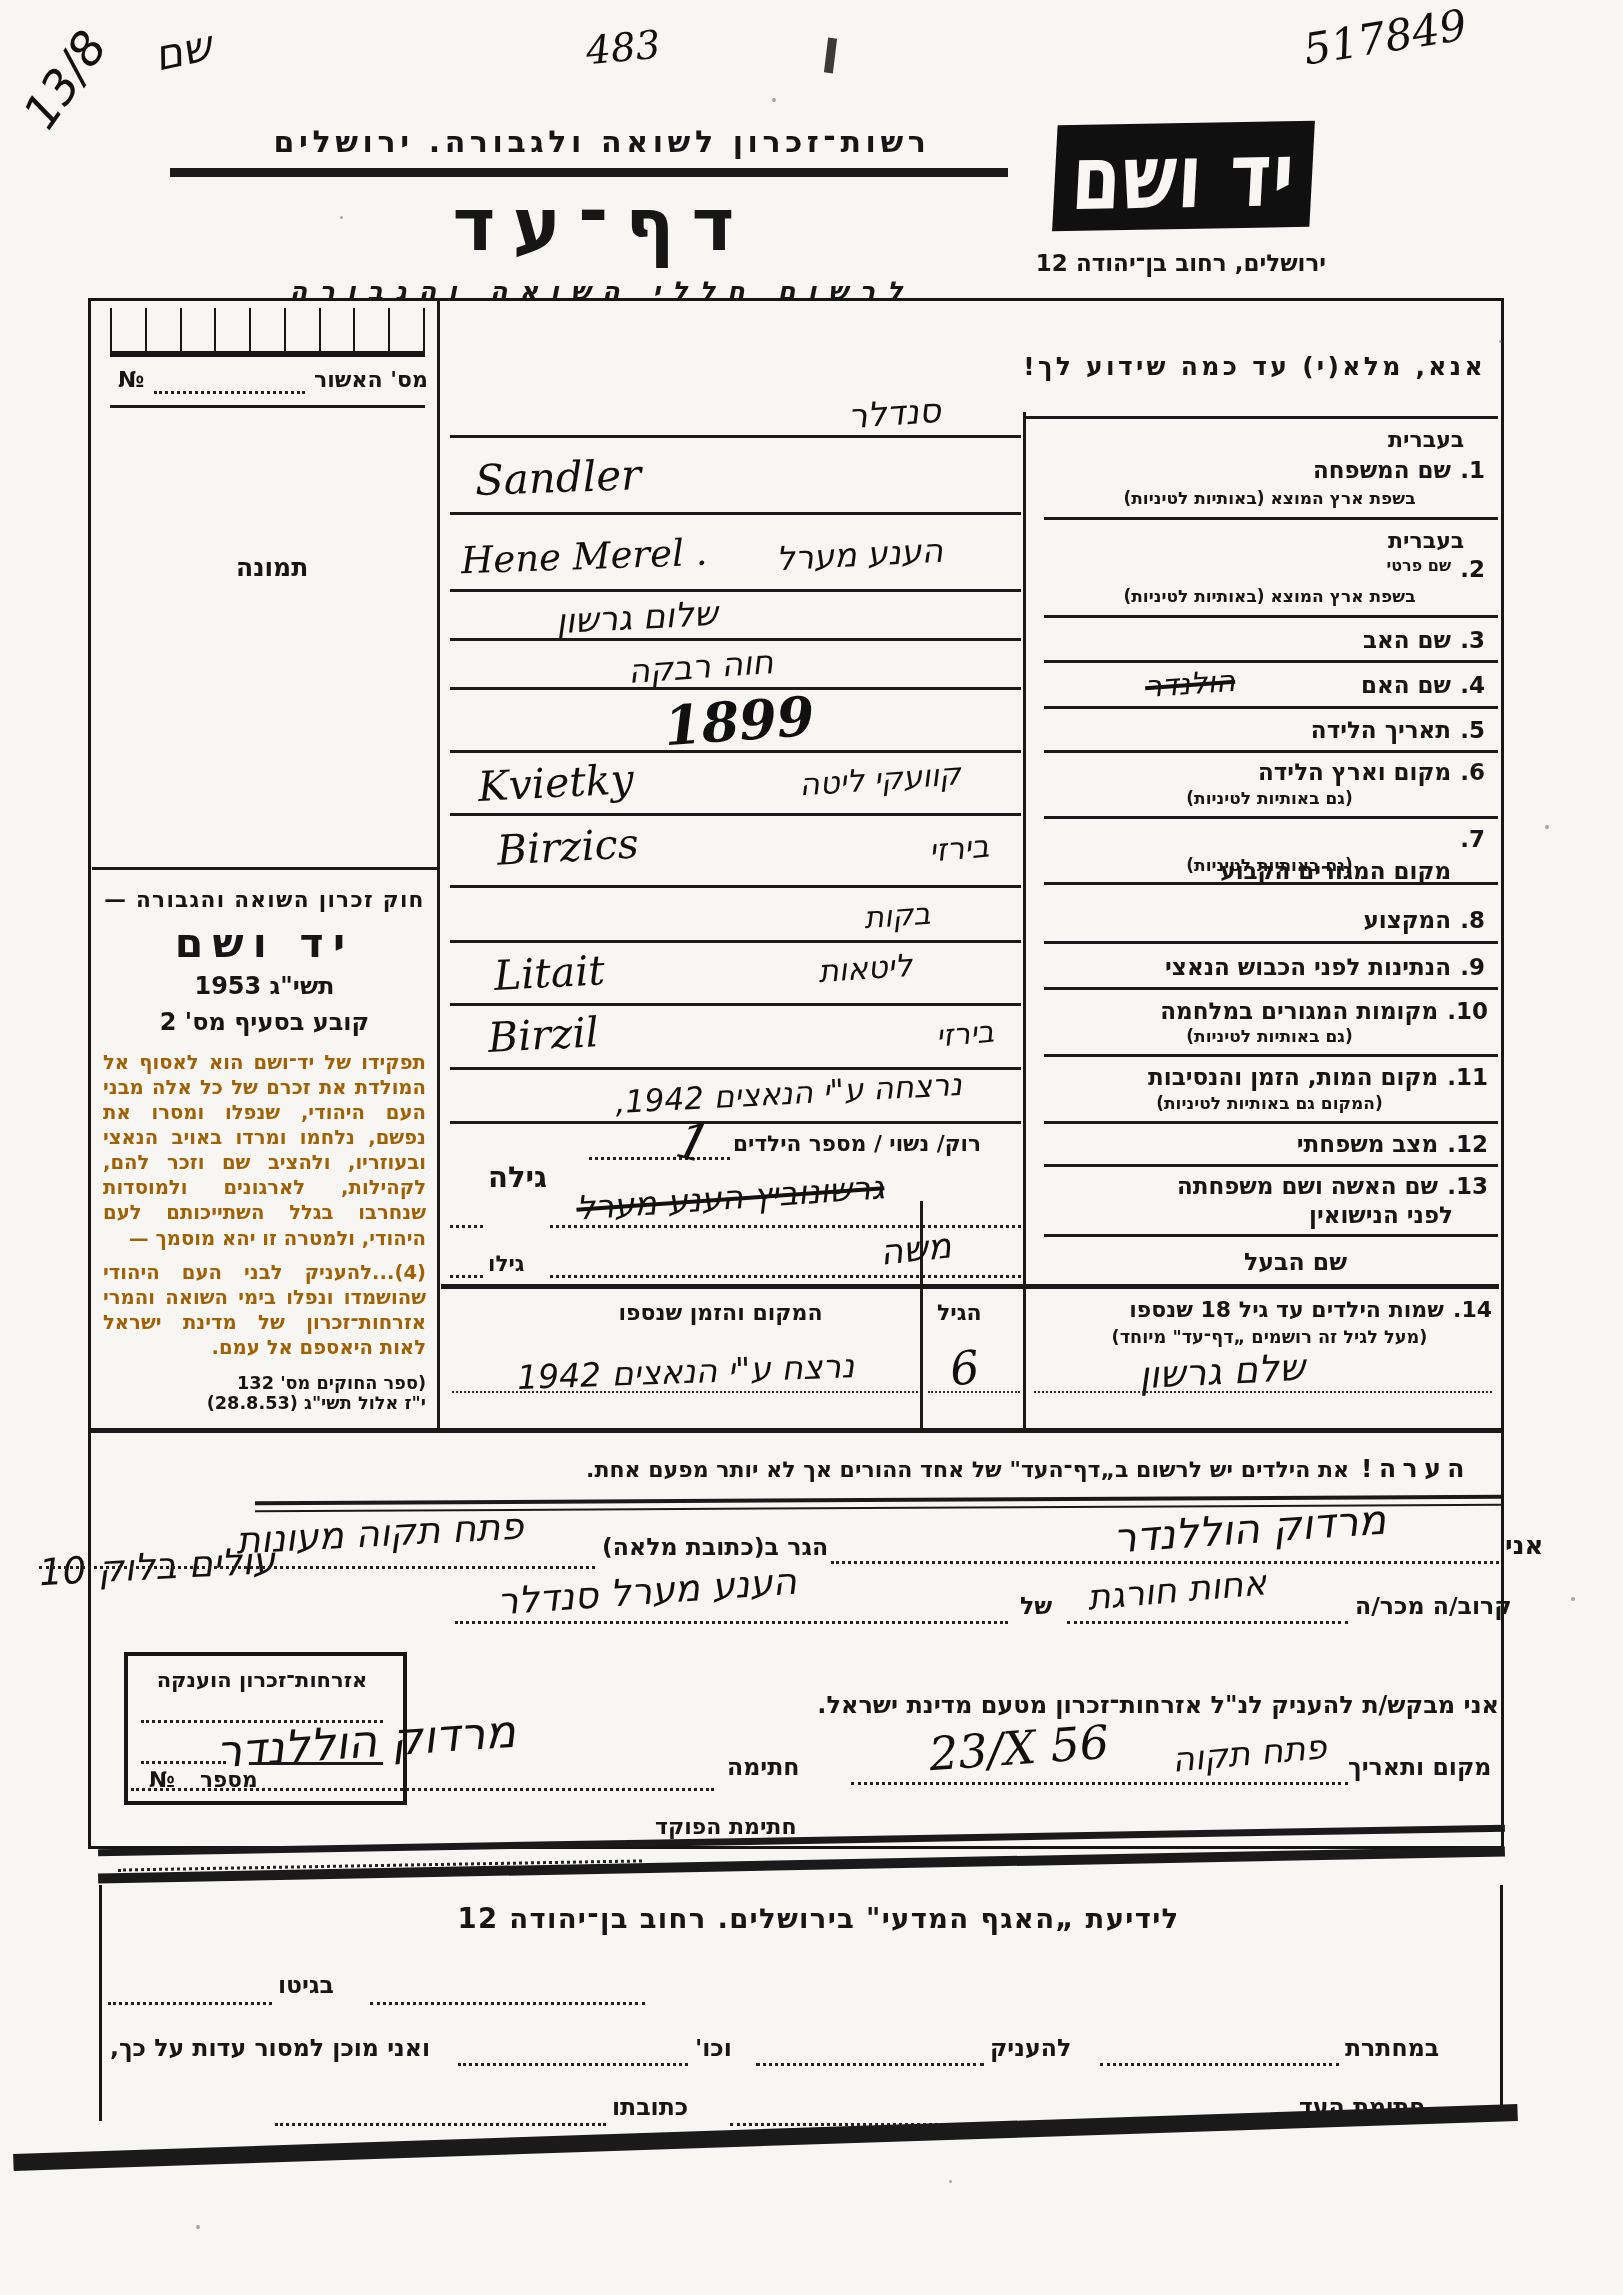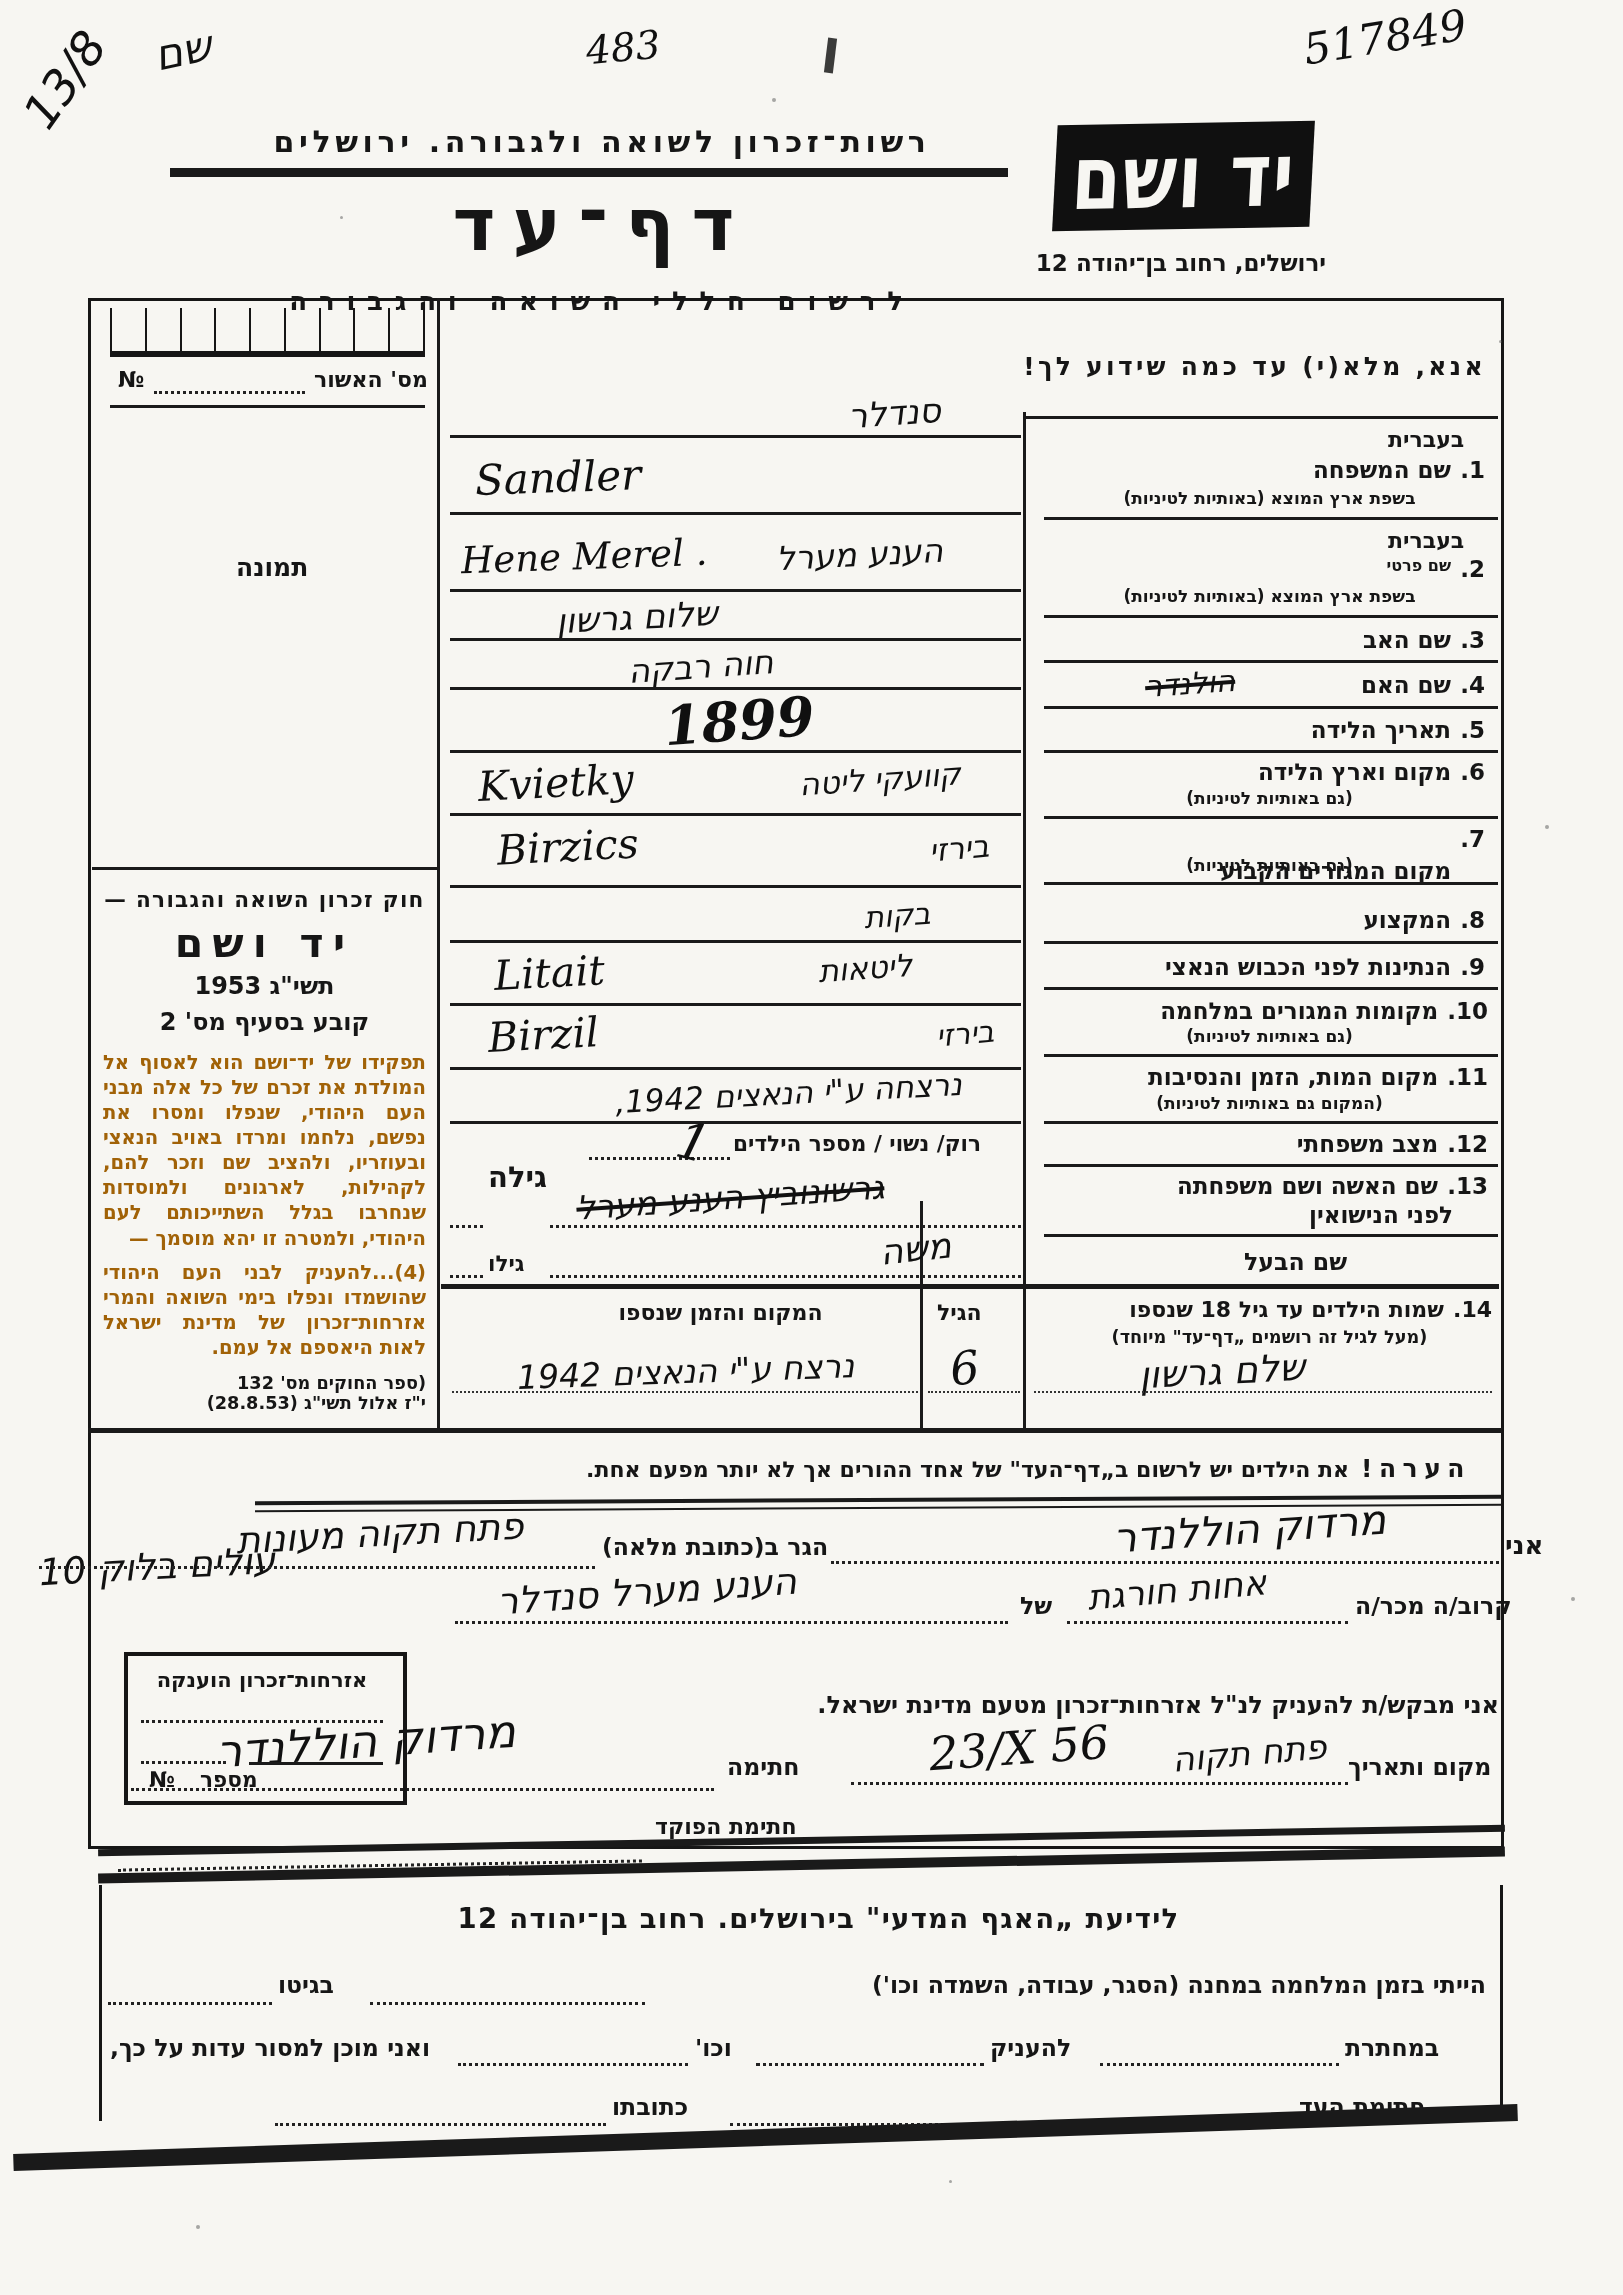--- a/index.html
+++ b/index.html
@@ -26,21 +26,21 @@
   <div class="abs hw" style="left:11.8px;top:52px;font-size:47px;transform:rotate(-55deg);">13/8</div>
   <div class="abs hw" style="left:154px;top:26px;font-size:42px;transform:rotate(-12deg);">שם</div>
   <div class="abs hwl" style="left:586px;top:25px;font-size:39px;transform:rotate(-5deg);">483</div>
   <div class="abs hwl" style="left:1303px;top:11.8px;font-size:43px;transform:rotate(-9deg);">517849</div>
   <div class="abs rule" style="left:826px;top:38px;width:8.5px;height:35px;transform:rotate(7deg);opacity:.85;"></div>
 
   <div class="abs" style="left:196px;top:124px;width:812px;text-align:center;">
     <div class="he" style="font-size:30px;letter-spacing:4.6px;">רשות־זכרון לשואה ולגבורה. ירושלים</div>
     <div class="rule" style="height:8.5px;margin:9.2px 0 0 -26px;width:838px;"></div>
     <div class="he" style="font-size:73px;letter-spacing:17px;margin-top:5.2px;">דף־עד</div>
-    <div class="he" style="font-size:26px;letter-spacing:11.8px;margin-top:19px;">לרשום חללי השואה והגבורה</div>
+    <div class="he" style="font-size:26px;letter-spacing:11.8px;margin-top:9px;font-style:italic;">לרשום חללי השואה והגבורה</div>
   </div>
 
   <div class="abs" style="left:1055px;top:123px;width:257px;height:106px;background:#101010;transform:skewX(-4deg) rotate(-1deg);
               display:flex;align-items:center;justify-content:center;">
     <span class="he" style="color:#f7f6f2;font-size:71px;font-weight:900;transform:scaleY(1.25);letter-spacing:1.3px;">יד ושם</span>
   </div>
   <div class="abs he" style="left:1011px;top:250px;width:340px;text-align:center;font-size:23px;">ירושלים, רחוב בן־יהודה 12</div>
 
   <div class="abs" style="left:88px;top:298px;width:1410px;height:1545px;border:3.9px solid #161616;"></div>
 
@@ -291,21 +291,20 @@
   <div class="abs rule" style="left:249px;top:1762px;width:134px;height:2.6px;"></div>
   <div class="abs he" style="left:200px;top:1767px;font-size:21.6px;">מספר</div>
   <div class="abs" style="left:149px;top:1767px;font-size:21.6px;font-weight:bold;font-family:'DejaVu Sans',sans-serif;">№</div>
 
   <div class="abs rule" style="left:98px;top:1837px;width:1407px;height:6.5px;transform:rotate(-1deg);"></div>
   <div class="abs rule" style="left:98px;top:1860px;width:1407px;height:9.8px;transform:rotate(-1.1deg);"></div>
 
   <div class="abs" style="left:99px;top:1885px;width:1398px;height:236px;border-left:3.3px solid #161616;border-right:3.3px solid #161616;"></div>
   <div class="abs he" style="left:262px;top:1902px;width:1113px;text-align:center;font-size:27.5px;letter-spacing:1.3px;">לידיעת „האגף המדעי" בירושלים.  רחוב בן־יהודה 12</div>
 
-  <div class="abs he" style="left:648px;top:1971px;width:838px;text-align:right;font-size:23.6px;">הייתי בזמן המלחמה במחנה (הסגר, עבודה, השמדה וכו')</div>
   <div class="abs dot" style="left:370px;top:2002px;width:275px;"></div>
   <div class="abs he" style="left:278px;top:1971px;font-size:23.6px;">בגיטו</div>
   <div class="abs dot" style="left:108px;top:2002px;width:164px;"></div>
 
   <div class="abs he" style="left:1345px;top:2034px;font-size:23.6px;">במחתרת</div>
   <div class="abs dot" style="left:1100px;top:2063px;width:239px;"></div>
   <div class="abs he" style="left:990px;top:2034px;font-size:23.6px;">להעניק</div>
   <div class="abs dot" style="left:756px;top:2063px;width:228px;"></div>
   <div class="abs he" style="left:695px;top:2034px;font-size:23.6px;">וכו'</div>
   <div class="abs dot" style="left:458px;top:2063px;width:230px;"></div>

